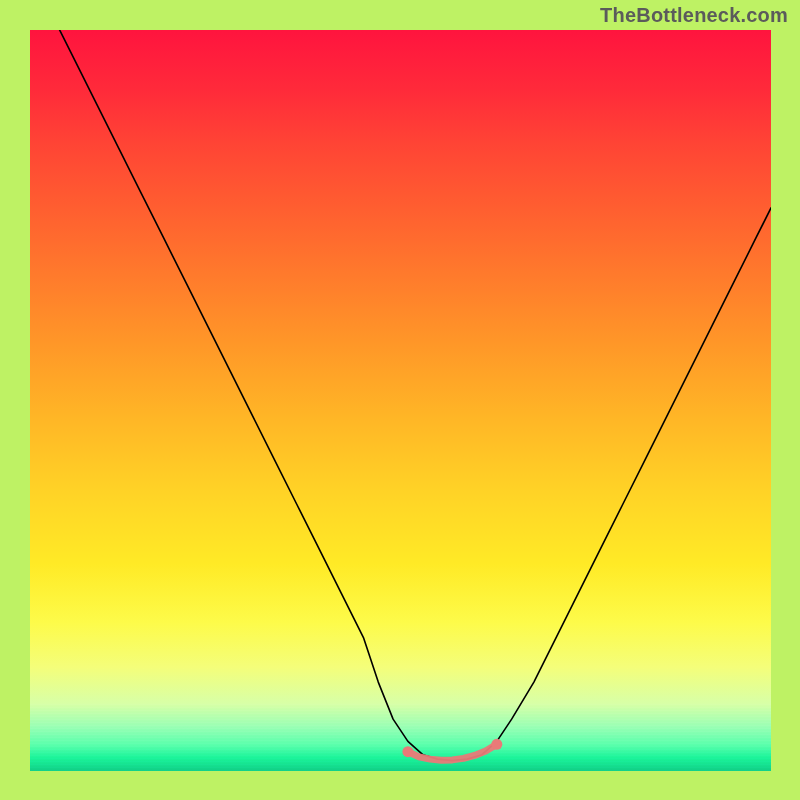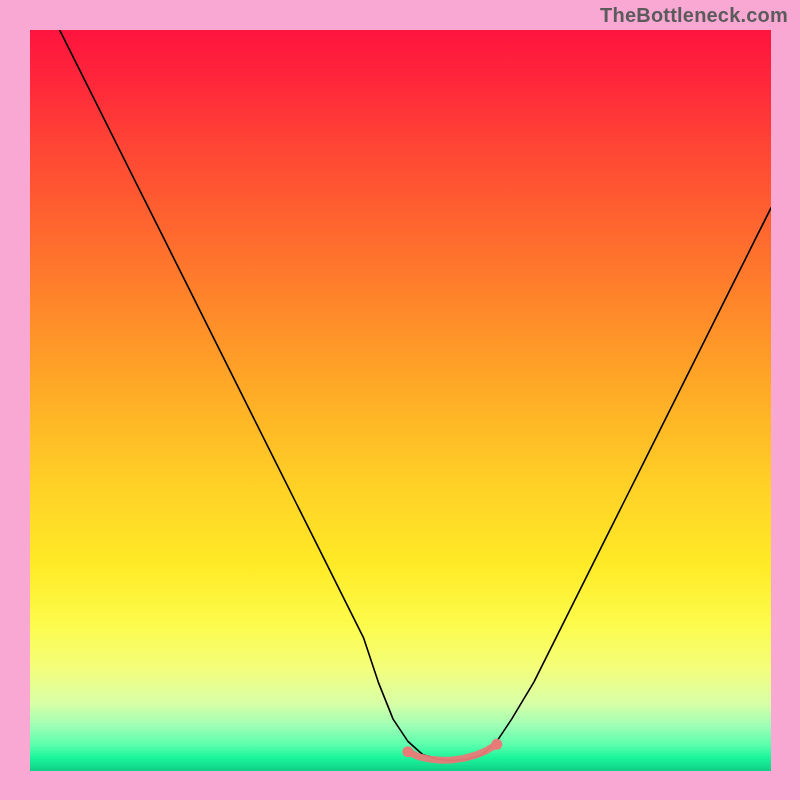--- a/index.html
+++ b/index.html
@@ -8,21 +8,21 @@
     width: 800px;
     height: 800px;
     background: #000;
     overflow: hidden;
     font-family: Arial, Helvetica, sans-serif;
   }
   .frame {
     position: relative;
     width: 800px;
     height: 800px;
-    background: #f9a8d4;
+    background: #bef264;
   }
   .watermark {
     position: absolute;
     top: 4px;
     right: 12px;
     font-size: 20px;
     font-weight: 700;
     color: #5b5b5b;
     letter-spacing: 0.2px;
     z-index: 30;

